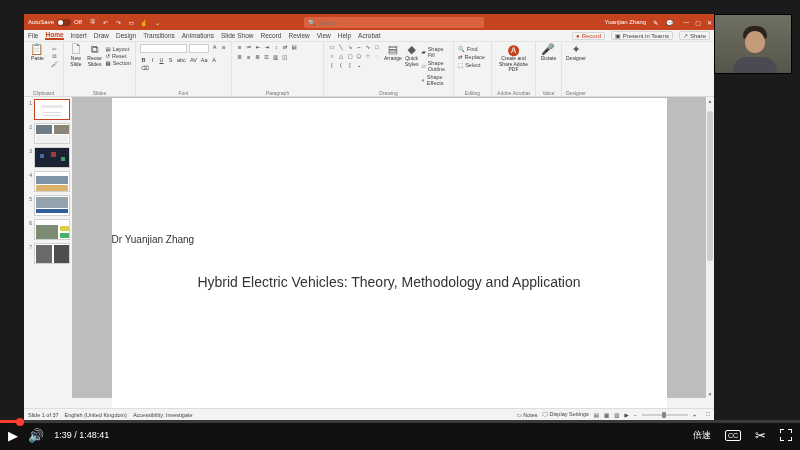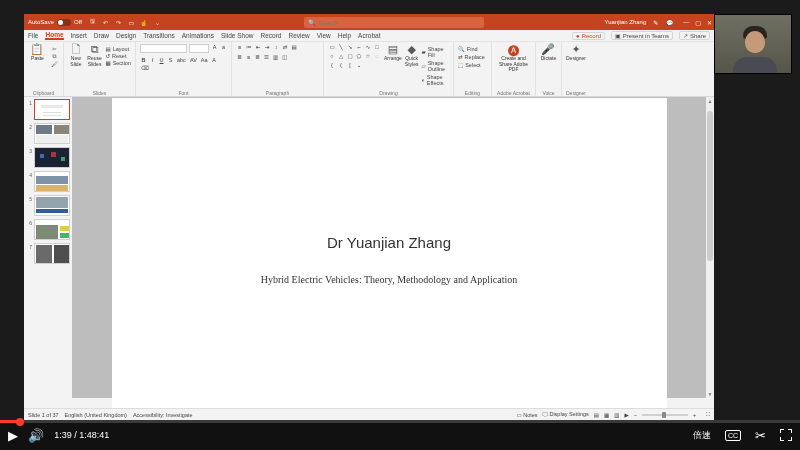--- a/index.html
+++ b/index.html
@@ -55,22 +55,22 @@
   .thumbs { width:48px; background:#f3f3f3; overflow:hidden; padding:2px 0 0 0; position:relative; }
   .thumb { display:flex; gap:2px; margin:0 0 3px 2px; align-items:flex-start; }
   .thumb-num { width:6px; font-size:5px; color:#666; text-align:right; padding-top:1px; }
   .thumb-box { width:36px; height:21px; background:#fff; border:1px solid #d0d0d0; position:relative; overflow:hidden; }
   .thumb.sel .thumb-box { border:1.5px solid #c5431f; }
   .thumb-img { position:absolute; inset:0; }
 
   .slide-scroll { flex:1; position:relative; background:#bdbdbd; display:flex; align-items:flex-start; justify-content:center; }
   .slide { width:555px; height:313px; background:#fff; margin-top:1px; position:relative; }
   .slide-title { position:absolute; top:58px; left:0; width:100%; text-align:center; font-size:28px; color:#333; font-weight:normal; }
-  .slide-sub1 { position:absolute; top:136px; left:0; width:100%; text-align:center; font-size:15px; color:#333; }
-  .slide-sub2 { position:absolute; top:176px; left:0; width:100%; text-align:center; font-size:10px; color:#333;font-family:Liberation Serif, serif; }
+  .slide-sub1 { position:absolute; top:136px; left:0; width:100%; text-align:left; font-size:10px; color:#333; }
+  .slide-sub2 { position:absolute; top:176px; left:0; width:100%; text-align:center; font-size:14px; color:#333; }
 
   .vscroll { width:8px; background:#f0f0f0; position:relative; }
   .vthumb { position:absolute; left:1px; top:14px; width:6px; height:150px; background:#cdcdcd; border-radius:3px; }
   .vtop, .vbot { position:absolute; left:0; width:8px; height:8px; display:flex; align-items:center; justify-content:center; font-size:5px; color:#777; }
   .vtop { top:0; } .vbot { bottom:0; }
 
   
   .status { position:absolute; left:0; bottom:0; width:100%; height:12px; background:#f3f3f3; border-top:1px solid #ddd; display:flex; align-items:center; padding:0 4px; font-size:5.5px; color:#444; gap:6px; }
   .status-right { margin-left:auto; display:flex; align-items:center; gap:5px; }
   .zoombar { width:46px; height:2px; background:#cfcfcf; position:relative; }

